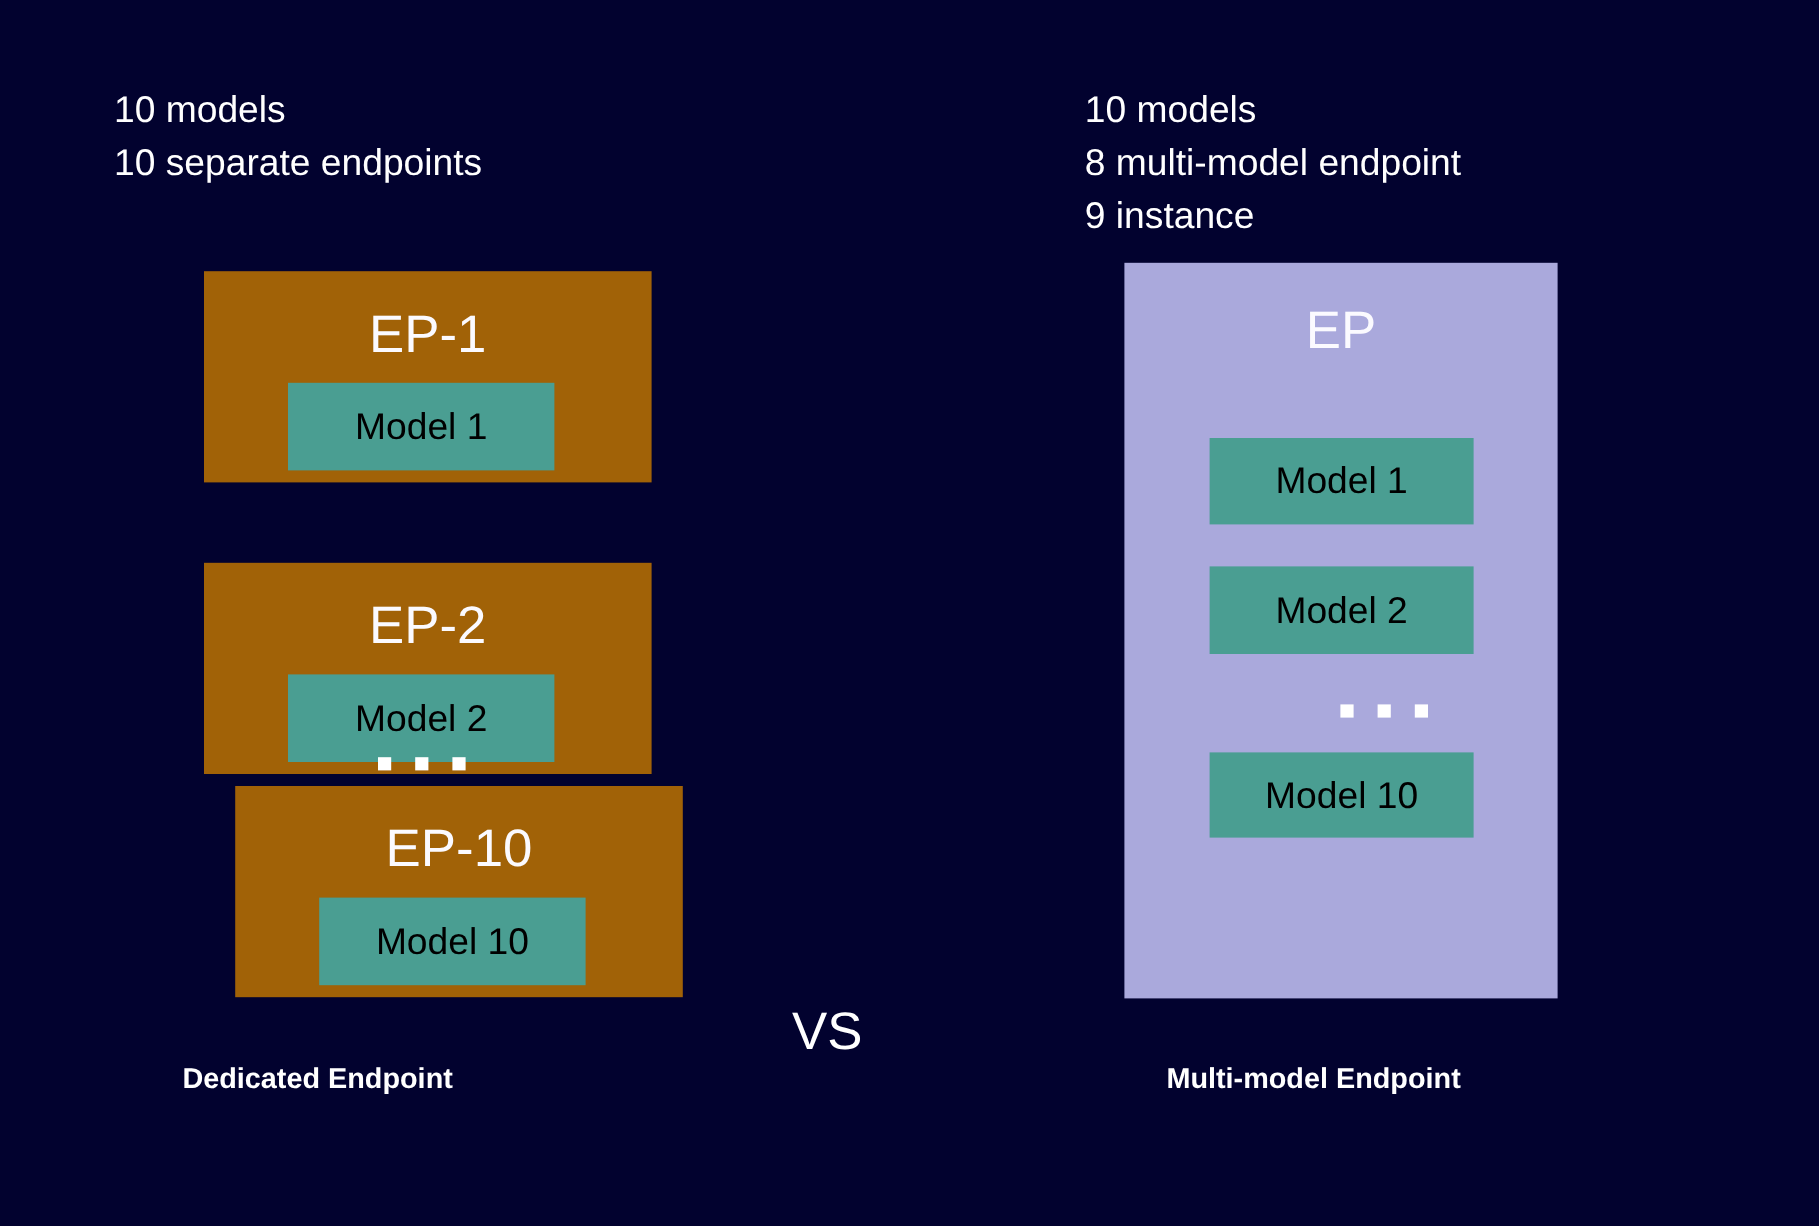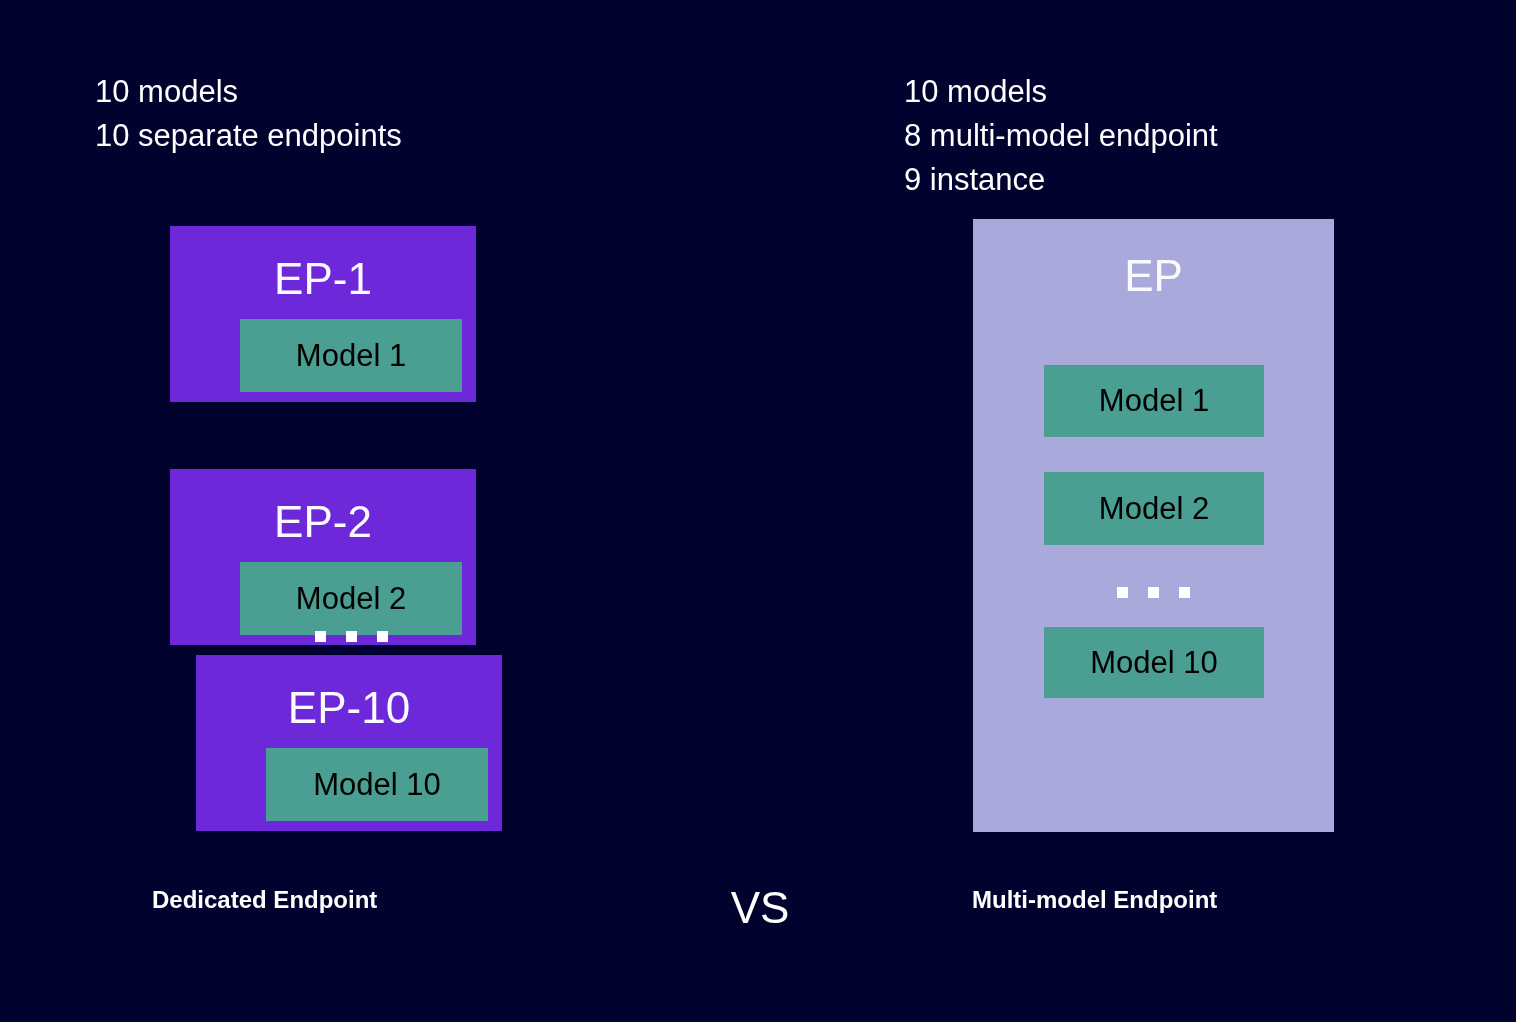--- a/index.html
+++ b/index.html
@@ -27,23 +27,23 @@
     line-height: 44px;
     font-weight: 400;
   }
   .col-header.left-pos  { left: 95px; }
   .col-header.right-pos { left: 904px; }
 
   
   .ep-box {
     position: absolute;
     left: 170px;
-    width: 306px;
+    width: 373px;
     height: 176px;
-    background: #6d28d9;
+    background: #a16207;
   }
   .ep-box.ep1  { top: 226px; }
   .ep-box.ep2  { top: 425px; margin-top: 44px; }
   .ep-box.ep10 { top: 655px; margin-left: 26px; }
 
   .ep-title {
     position: absolute;
     top: 28px;
     left: 0;
     width: 100%;
@@ -64,21 +64,21 @@
     display: flex;
     align-items: center;
     justify-content: center;
     color: #000000;
     font-size: 31px;
   }
 
   
   .mme-box {
     position: absolute;
-    left: 973px;
+    left: 937px;
     top: 219px;
     width: 361px;
     height: 613px;
     background: #aaa9dc;
   }
   .mme-box .ep-title { top: 32px; }
 
   .mme-model {
     position: absolute;
     left: 71px;
@@ -120,23 +120,22 @@
     font-size: 24px;
     font-weight: 700;
     line-height: 1.2;
   }
   .caption.left-pos  { left: 152px; }
   .caption.right-pos { left: 972px; }
 
   .vs {
     position: absolute;
     left: 660px;
-    top: 882px;
+    top: 834px;
     width: 200px;
-    text-align: center;
     color: #ffffff;
     font-size: 44px;
     font-weight: 400;
     line-height: 1.2;
   }
 </style>
 </head>
 <body>
 
 <div class="stage">

